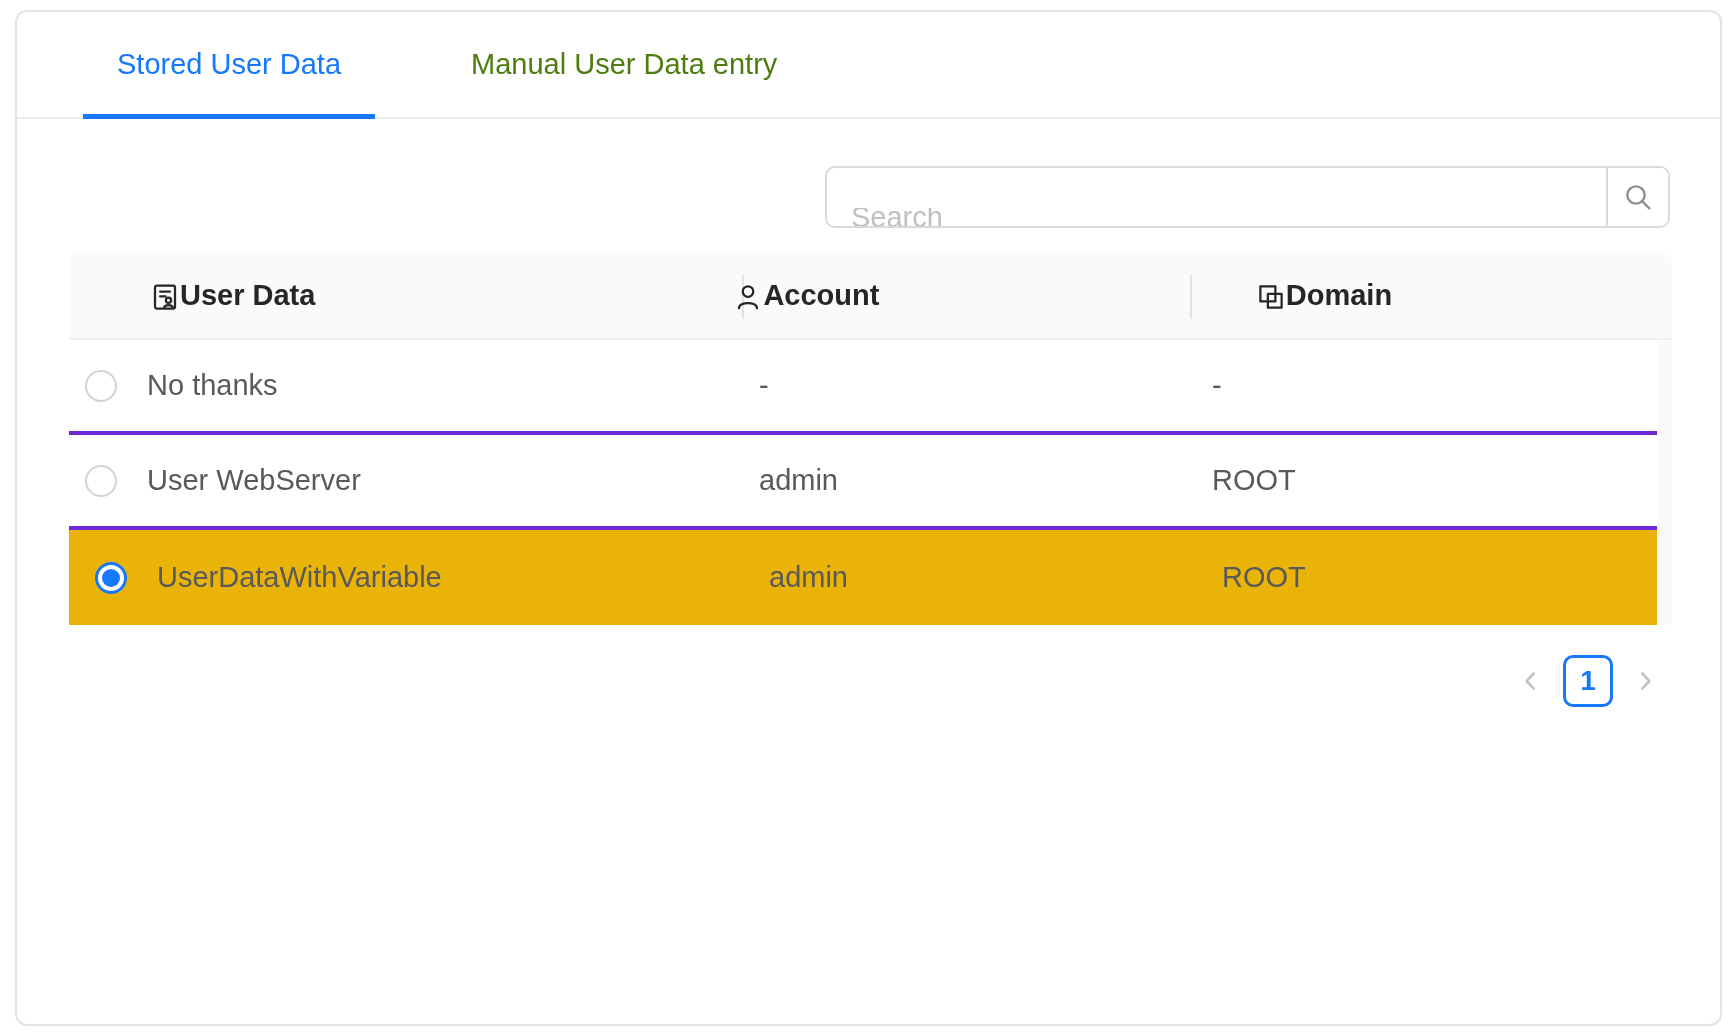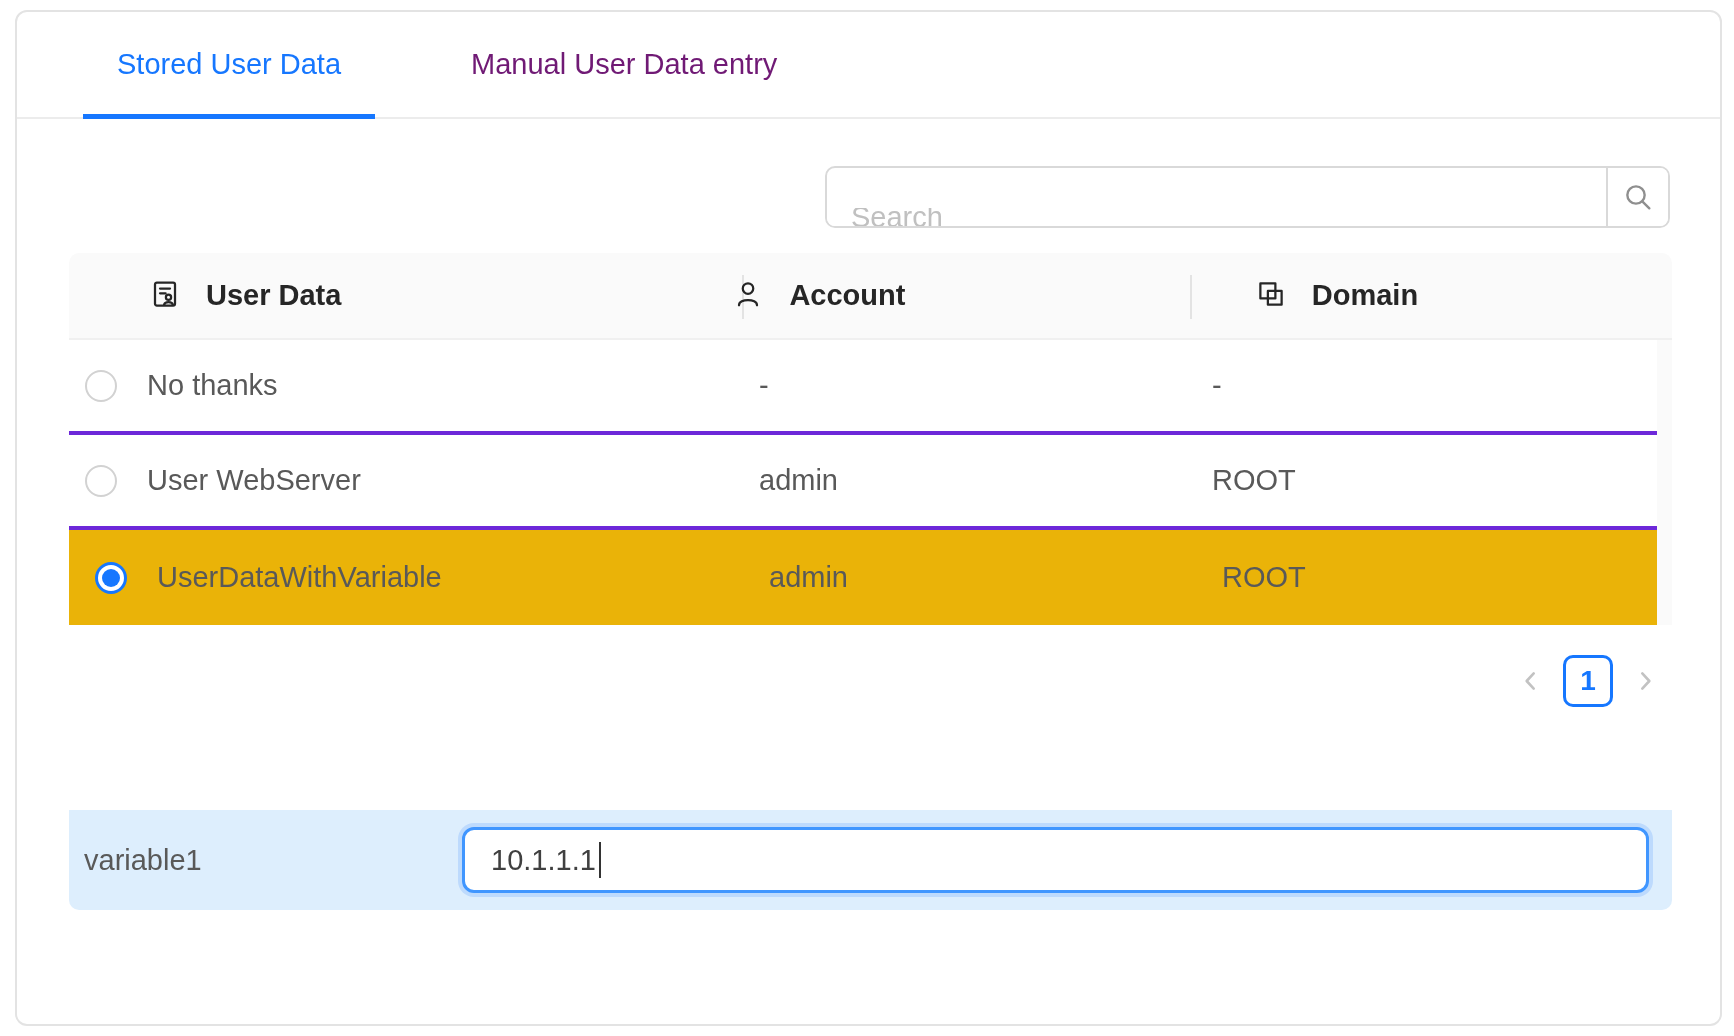--- a/index.html
+++ b/index.html
@@ -23,21 +23,21 @@
     height: 107px;
     border-bottom: 2px solid #ececec;
     display: flex;
     align-items: stretch;
     padding-left: 66px;
   }
   .tab {
     display: flex; align-items: center;
     padding: 0 34px;
     font-size: 29px;
-    color: #701a75;
+    color: #4d7c0f;
     position: relative;
     cursor: pointer;
   }
   .tab + .tab { margin-left: 62px; }
   .tab.active { color: #1677ff; }
   .tab.active::after {
     content: "";
     position: absolute; left: 0; right: 0; bottom: -2px;
     height: 5px; background: #1677ff;
   }
@@ -75,21 +75,21 @@
   .table { margin: 25px 48px 0 52px; }
   .t-header {
     height: 87px;
     background: #fafafa;
     border-radius: 10px 10px 0 0;
     border-bottom: 2px solid #f0f0f0;
     display: flex; align-items: center;
     font-size: 29px; font-weight: bold; color: #262626;
     position: relative;
   }
-  .t-header .hcell { display: flex; align-items: flex-start; gap: 26px; }
+  .t-header .hcell { display: flex; align-items: flex-end; gap: 0; }
   .th1 { width: 673px; padding-left: 81px; }
   .th2 { width: 540px; padding-left: 17px; }
   .th3 { width: 457px; padding-left: 22px; }
   .t-sep {
     position: absolute; top: 22px;
     width: 2px; height: 44px;
     background: rgba(0,0,0,0.09);
   }
   .t-sep.s1 { left: 673px; }
   .t-sep.s2 { left: 1121px; }
@@ -296,24 +296,15 @@
     <button class="page-arrow">
       <span class="icon">
         <svg width="26" height="26" viewBox="0 0 24 24" fill="none" stroke="#c2c2c2" stroke-width="2.4" stroke-linecap="round" stroke-linejoin="round">
           <polyline points="9.5,5 16,12 9.5,19"></polyline>
         </svg>
       </span>
     </button>
   </div>
 
   <div class="kv">
-    <div class="kv-row">
-      <div class="kv-c1">variable1</div>
-      <div class="kv-c2">
-        <div class="value-input">
-          <span>10.1.1.1</span>
-          <span class="caret"></span>
-        </div>
-      </div>
-    </div>
   </div>
 
 </div>
 
 </body></html>

